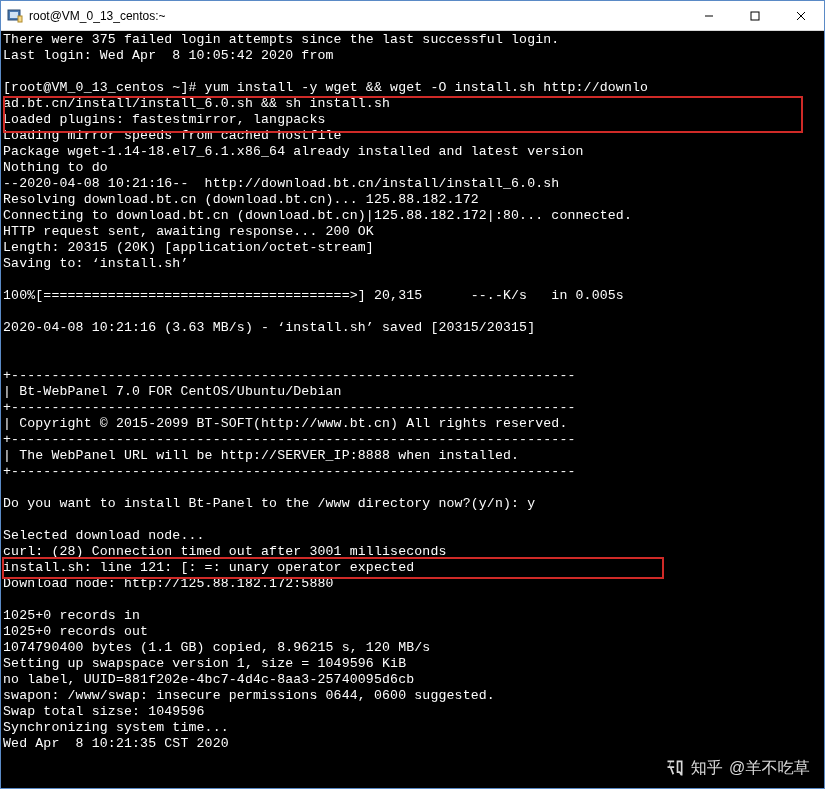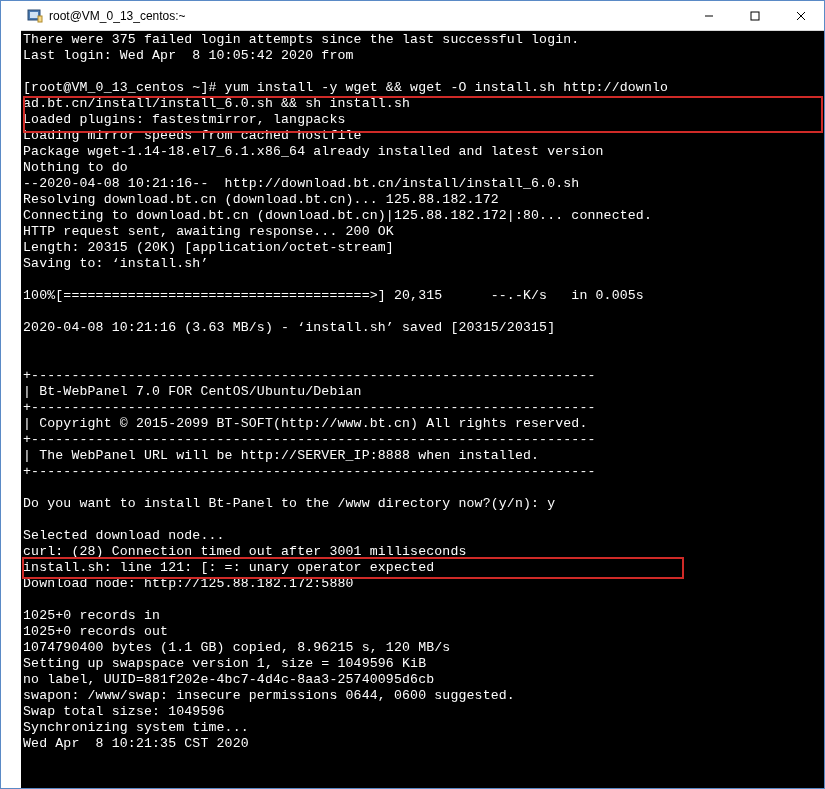--- a/index.html
+++ b/index.html
@@ -10,21 +10,20 @@
     height: 789px;
     overflow: hidden;
   }
   .window {
     width: 825px;
     height: 789px;
     border: 1px solid #5a8ac6;
     background: #fff;
     display: flex;
     flex-direction: column;
-    padding-left: 20px;
   }
   .titlebar {
     height: 30px;
     background: #ffffff;
     border-bottom: 1px solid #d8d8d8;
     display: flex;
     align-items: center;
     padding: 0 0 0 6px;
     font-size: 12px;
     color: #000;
@@ -161,15 +160,24 @@
 <span>1025+0 records out</span>
 <span>1074790400 bytes (1.1 GB) copied, 8.96215 s, 120 MB/s</span>
 <span>Setting up swapspace version 1, size = 1049596 KiB</span>
 <span>no label, UUID=881f202e-4bc7-4d4c-8aa3-25740095d6cb</span>
 <span>swapon: /www/swap: insecure permissions 0644, 0600 suggested.</span>
 <span>Swap total sizse: 1049596</span>
 <span>Synchronizing system time...</span>
 <span>Wed Apr  8 10:21:35 CST 2020</span>
     <div class="hl hl1"></div>
     <div class="hl hl2"></div>
+    <div class="watermark">
+      <span class="zh-icon">
+        <svg viewBox="0 0 24 24" width="20" height="20">
+            <path fill="rgba(255,255,255,0.85)" d="M5 3h6v2H7l-1 5h5v2H8l3 7-2 1-3-8H3v-2h2l1-5H3V3h2zm9 0h7v18h-2l-2-3h-3V3zm2 2v11h2l1 1V5h-3z"></path>
+          </svg>
+      </span>
+      <span>知乎</span>
+      <span>@羊不吃草</span>
+    </div>
   </div>
 
 </div>
 
 </body></html>

